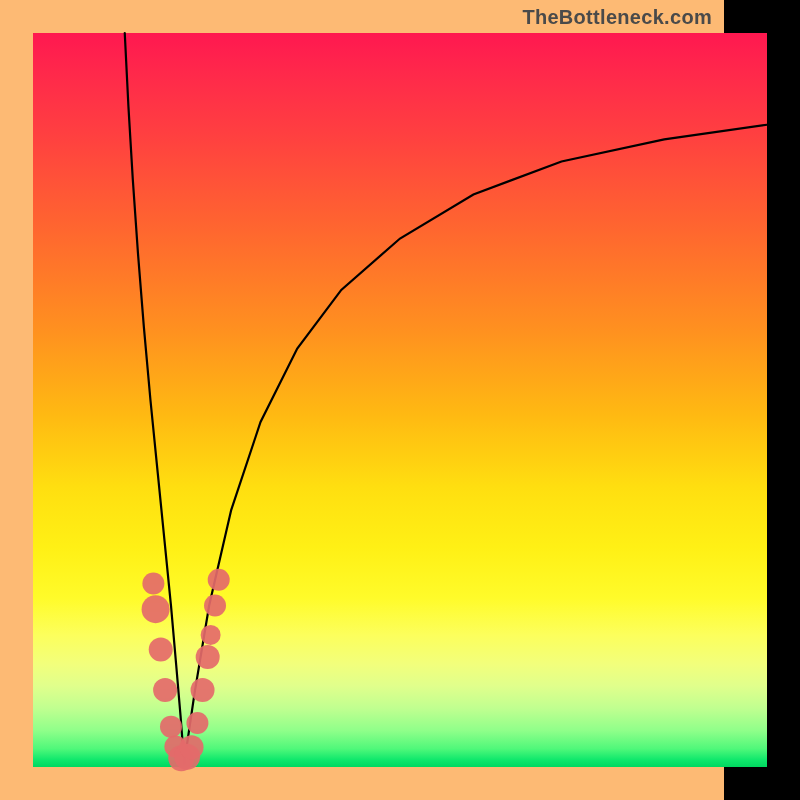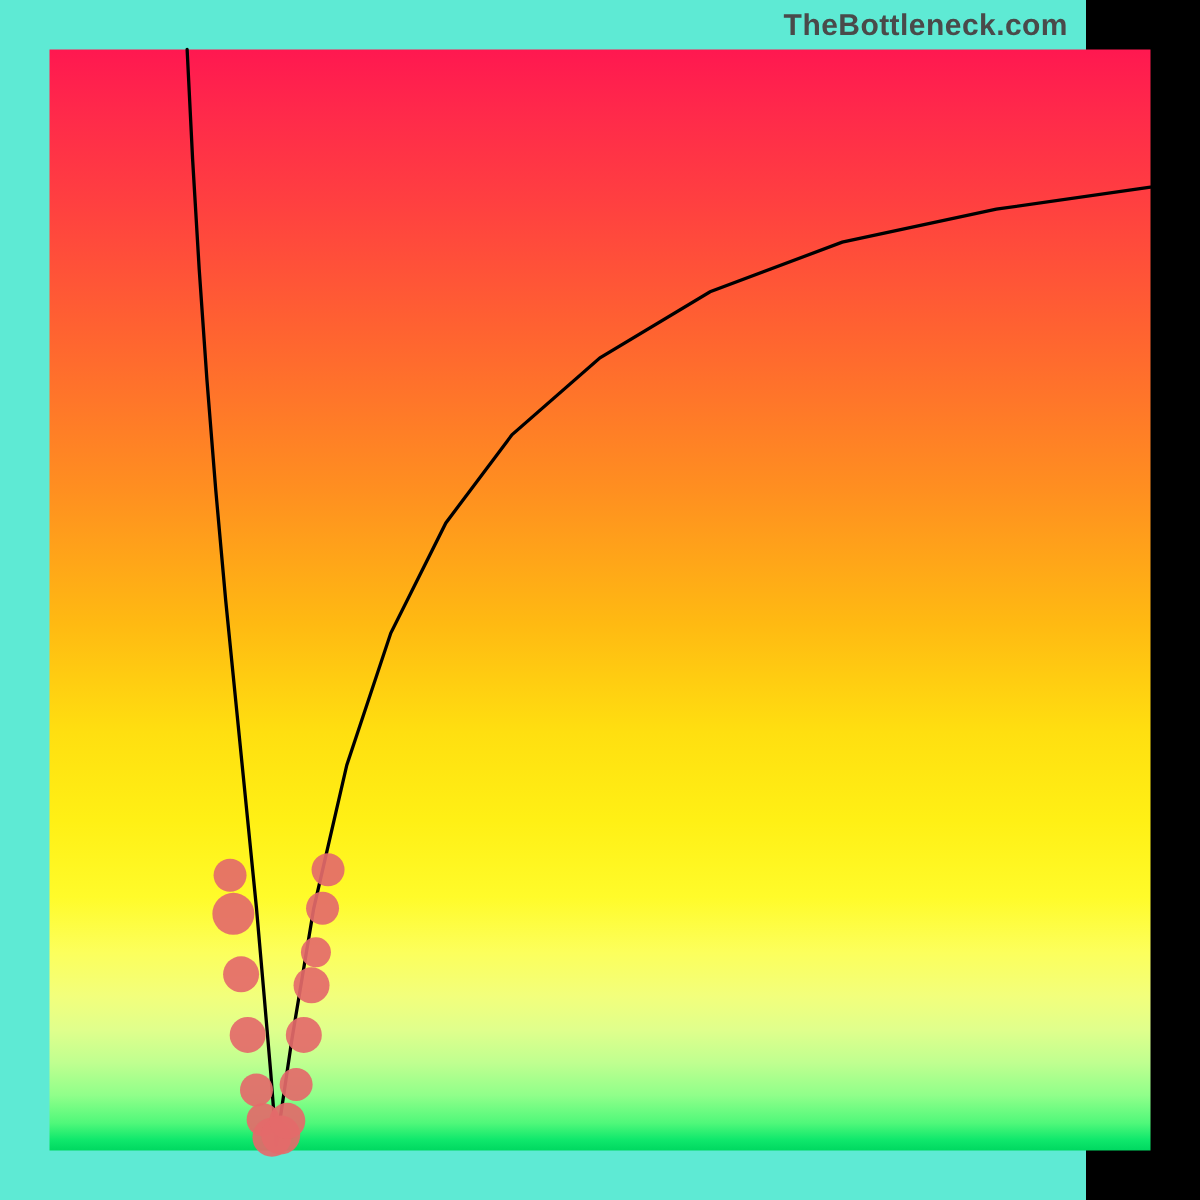--- a/index.html
+++ b/index.html
@@ -8,21 +8,21 @@
     width: 800px;
     height: 800px;
     overflow: hidden;
     background: #000;
     font-family: Arial, Helvetica, sans-serif;
   }
   .frame {
     position: relative;
     width: 724px;
     height: 800px;
-    background: #5eead4;
+    background: #fdba74;
   }
   .plot-area {
     position: absolute;
     left: 33px;
     top: 33px;
     width: 734px;
     height: 734px;
     
     background: linear-gradient(
       to bottom,

